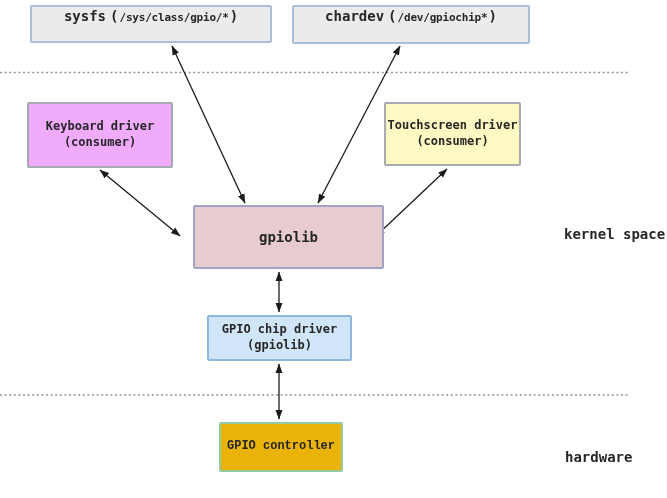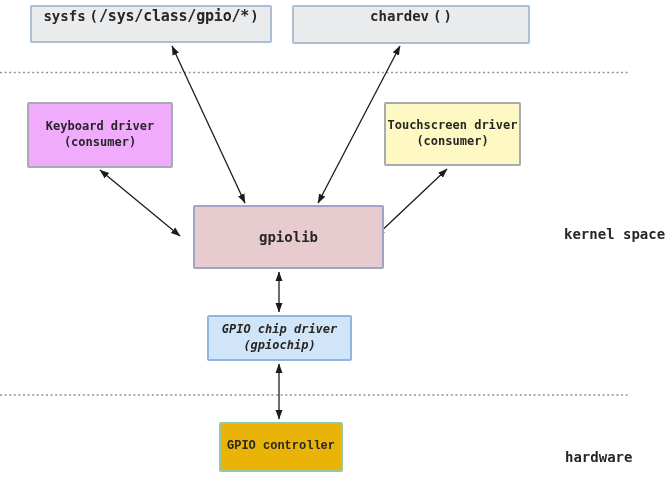--- a/index.html
+++ b/index.html
@@ -27,21 +27,21 @@
     align-items: center;
     justify-content: center;
     text-align: center;
     font-weight: bold;
     line-height: 1.3;
   }
   .box-top { flex-direction: row; align-items: baseline; }
   .bname  { font-size: 14px; font-weight: bold; }
   .bparen { font-size: 14px; font-weight: bold; margin: 0 1px 0 4px; }
   .bparen.close { margin: 0 0 0 1px; }
-  .bpath  { font-size: 15px; font-weight: bold; letter-spacing: -0.2px; }
+  .bpath  { font-size: 11px; font-weight: bold; letter-spacing: -0.2px; }
 
   .twoline { font-size: 12px; }
   .biglabel { font-size: 14px; }
 
   .zone-label {
     position: absolute;
     z-index: 2;
     font-size: 14px;
     font-weight: bold;
     white-space: nowrap;
@@ -86,40 +86,41 @@
   <div class="box box-top" id="box-sysfs" style="background: rgb(233, 235, 237); border-color: rgb(170, 191, 214);">
     <span class="bname">sysfs</span>
       <span class="bparen">(</span>
       <span class="bpath">/sys/class/gpio/*</span>
       <span class="bparen close">)</span>
   </div>
 
   <div class="box box-top" id="box-chardev" style="background: rgb(233, 235, 237); border-color: rgb(170, 191, 214);">
     <span class="bname">chardev</span>
       <span class="bparen">(</span>
+      <span class="bpath">/dev/gpiochip*</span>
       <span class="bparen close">)</span>
   </div>
 
   <div class="box twoline" id="box-keyboard" style="background: #f0abfc; border-color: rgb(166, 170, 178);">
     <span>Keyboard driver</span>
     <span>(consumer)</span>
   </div>
 
   <div class="box twoline" id="box-touchscreen" style="background: #fef9c3; border-color: rgb(166, 170, 178);">
     <span>Touchscreen driver</span>
     <span>(consumer)</span>
   </div>
 
   <div class="box biglabel" id="box-gpiolib" style="background: rgb(231, 203, 207); border-color: rgb(161, 163, 198); margin-left: 11px;">
     <span>gpiolib</span>
   </div>
 
-  <div class="box twoline" id="box-chip-driver" style="background: rgb(208, 229, 248); border-color: rgb(143, 182, 220); font-style: italic;">
+  <div class="box twoline" id="box-chip-driver" style="background: rgb(208, 229, 248); border-color: rgb(143, 182, 220);">
     <span>GPIO chip driver</span>
-    <span>(gpiochip)</span>
+    <span>(gpiolib)</span>
   </div>
 
   <div class="box twoline" id="box-controller" style="background: #eab308; border-color: rgb(149, 201, 164); font-family: Liberation Mono, monospace;">
     <span>GPIO controller</span>
   </div>
 
   <div class="zone-label" id="label-kernel-space">kernel space</div>
   <div class="zone-label" id="label-hardware">hardware</div>
 
 </div>

